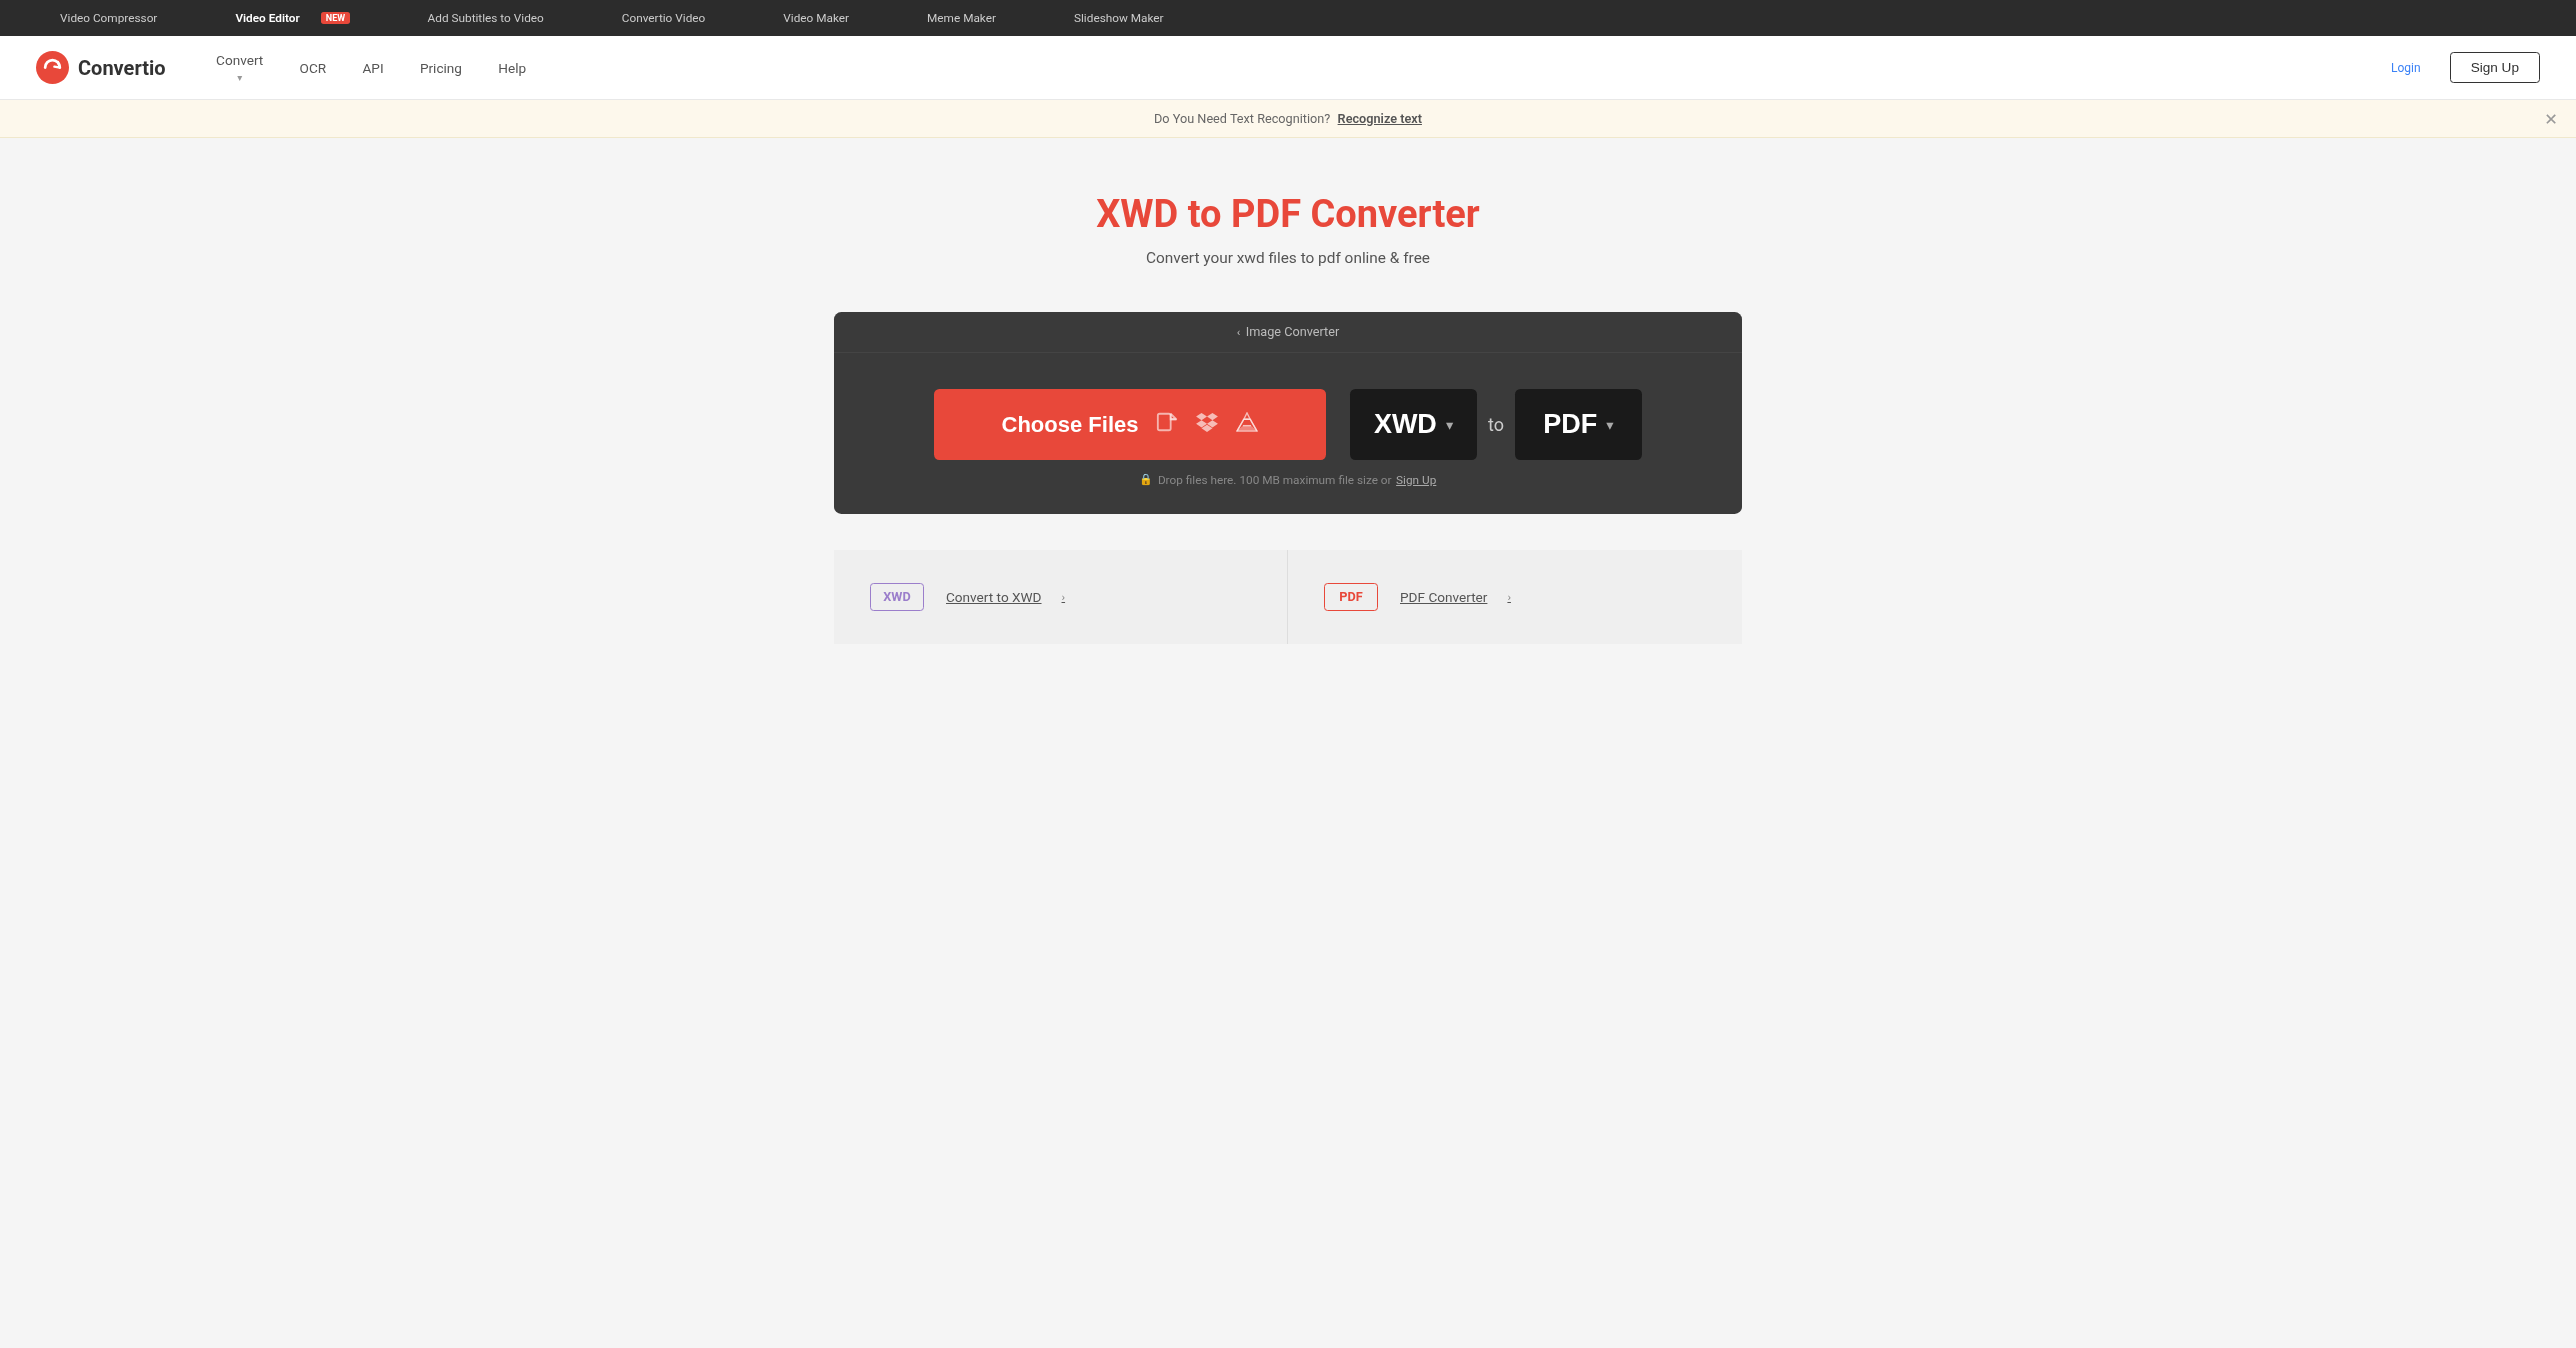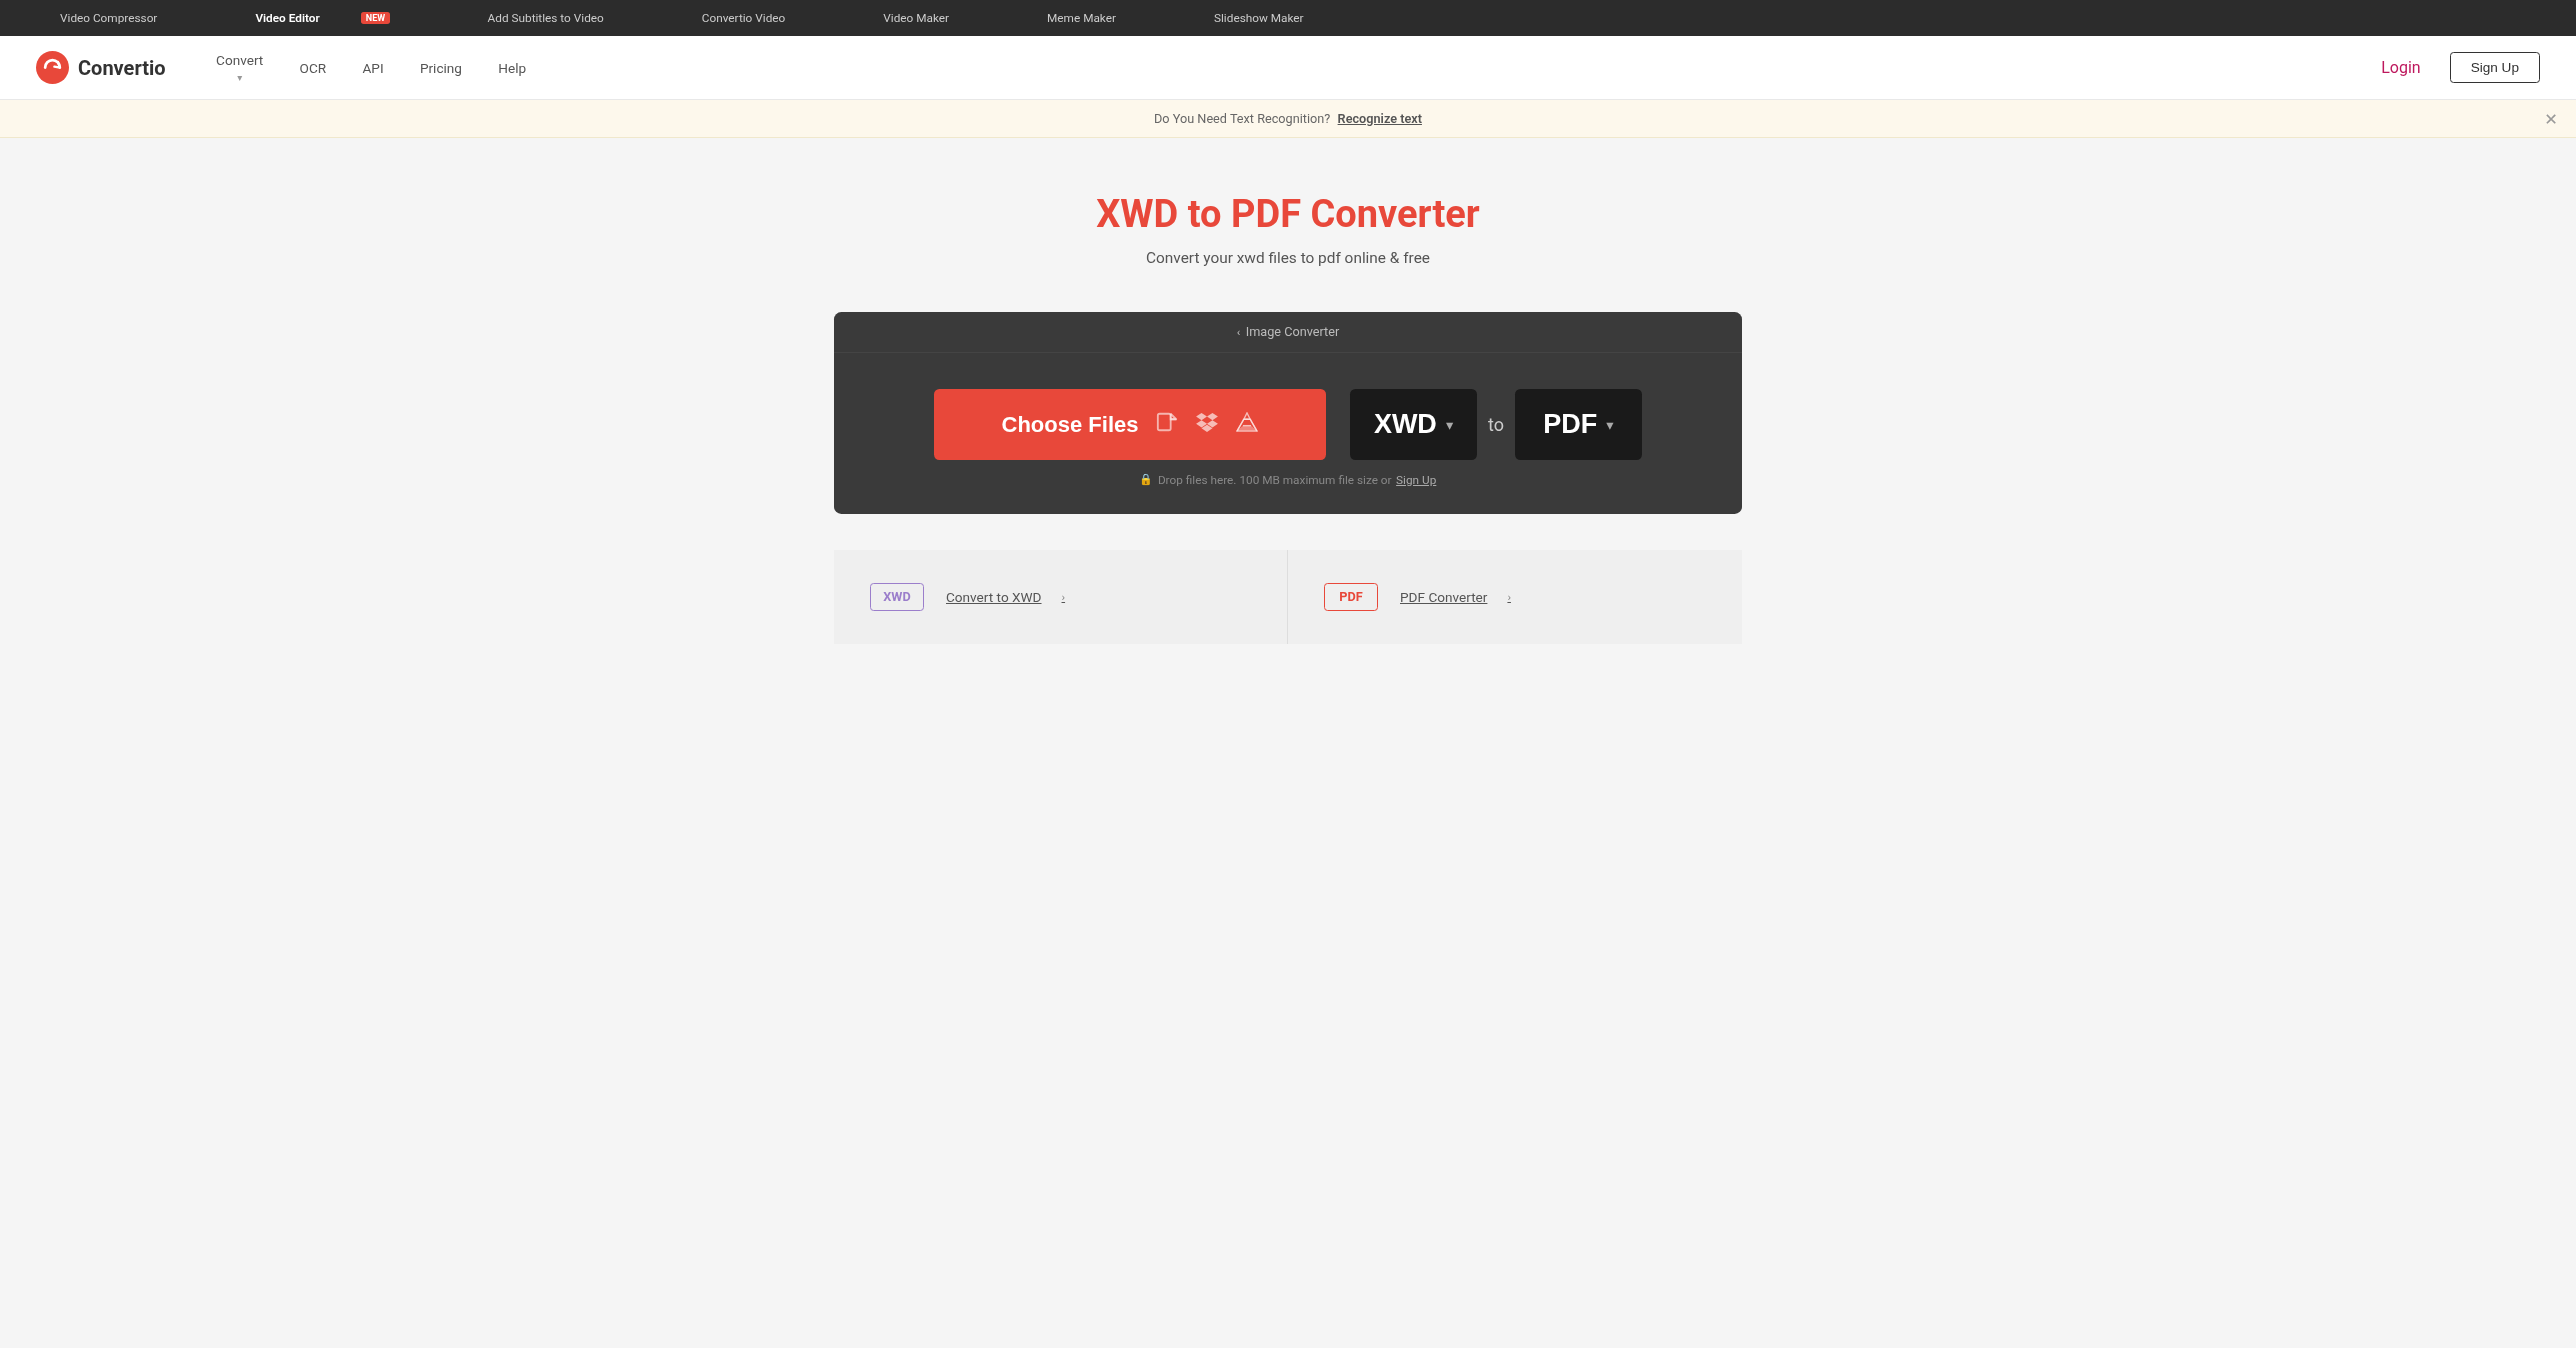--- a/index.html
+++ b/index.html
@@ -6,21 +6,21 @@
     body { font-family: -apple-system, BlinkMacSystemFont, 'Segoe UI', Roboto, Arial, sans-serif; background: #f5f5f5; }
 
     
     .top-bar {
       background: #2c2c2c;
       color: #ccc;
       font-size: 11.8px;
       padding: 0 30px;
       display: flex;
       align-items: center;
-      gap: 38px;
+      gap: 18px;
       height: 36px;
     }
     .top-bar a {
       color: #ccc;
       text-decoration: none;
       white-space: nowrap;
     }
     .top-bar .active-link { color: #fff; font-weight: 600; }
     .new-badge {
       background: #e8483a;
@@ -77,23 +77,23 @@
       cursor: pointer;
       flex-direction: column;
     }
     .nav-chevron { font-size: 10px; color: #999; }
     .nav-right {
       display: flex;
       align-items: center;
       gap: 14.5px;
     }
     .login-btn {
-      color: #be185d;
+      color: #3b82f6;
       text-decoration: none;
-      font-size: 16px;
+      font-size: 12px;
       padding: 7.3px 14.5px;
       cursor: pointer;
     }
     .signup-btn {
       border: 1.4px solid #333;
       color: #333;
       background: #fff;
       padding: 7.3px 20px;
       border-radius: 3.6px;
       font-size: 13.6px;

